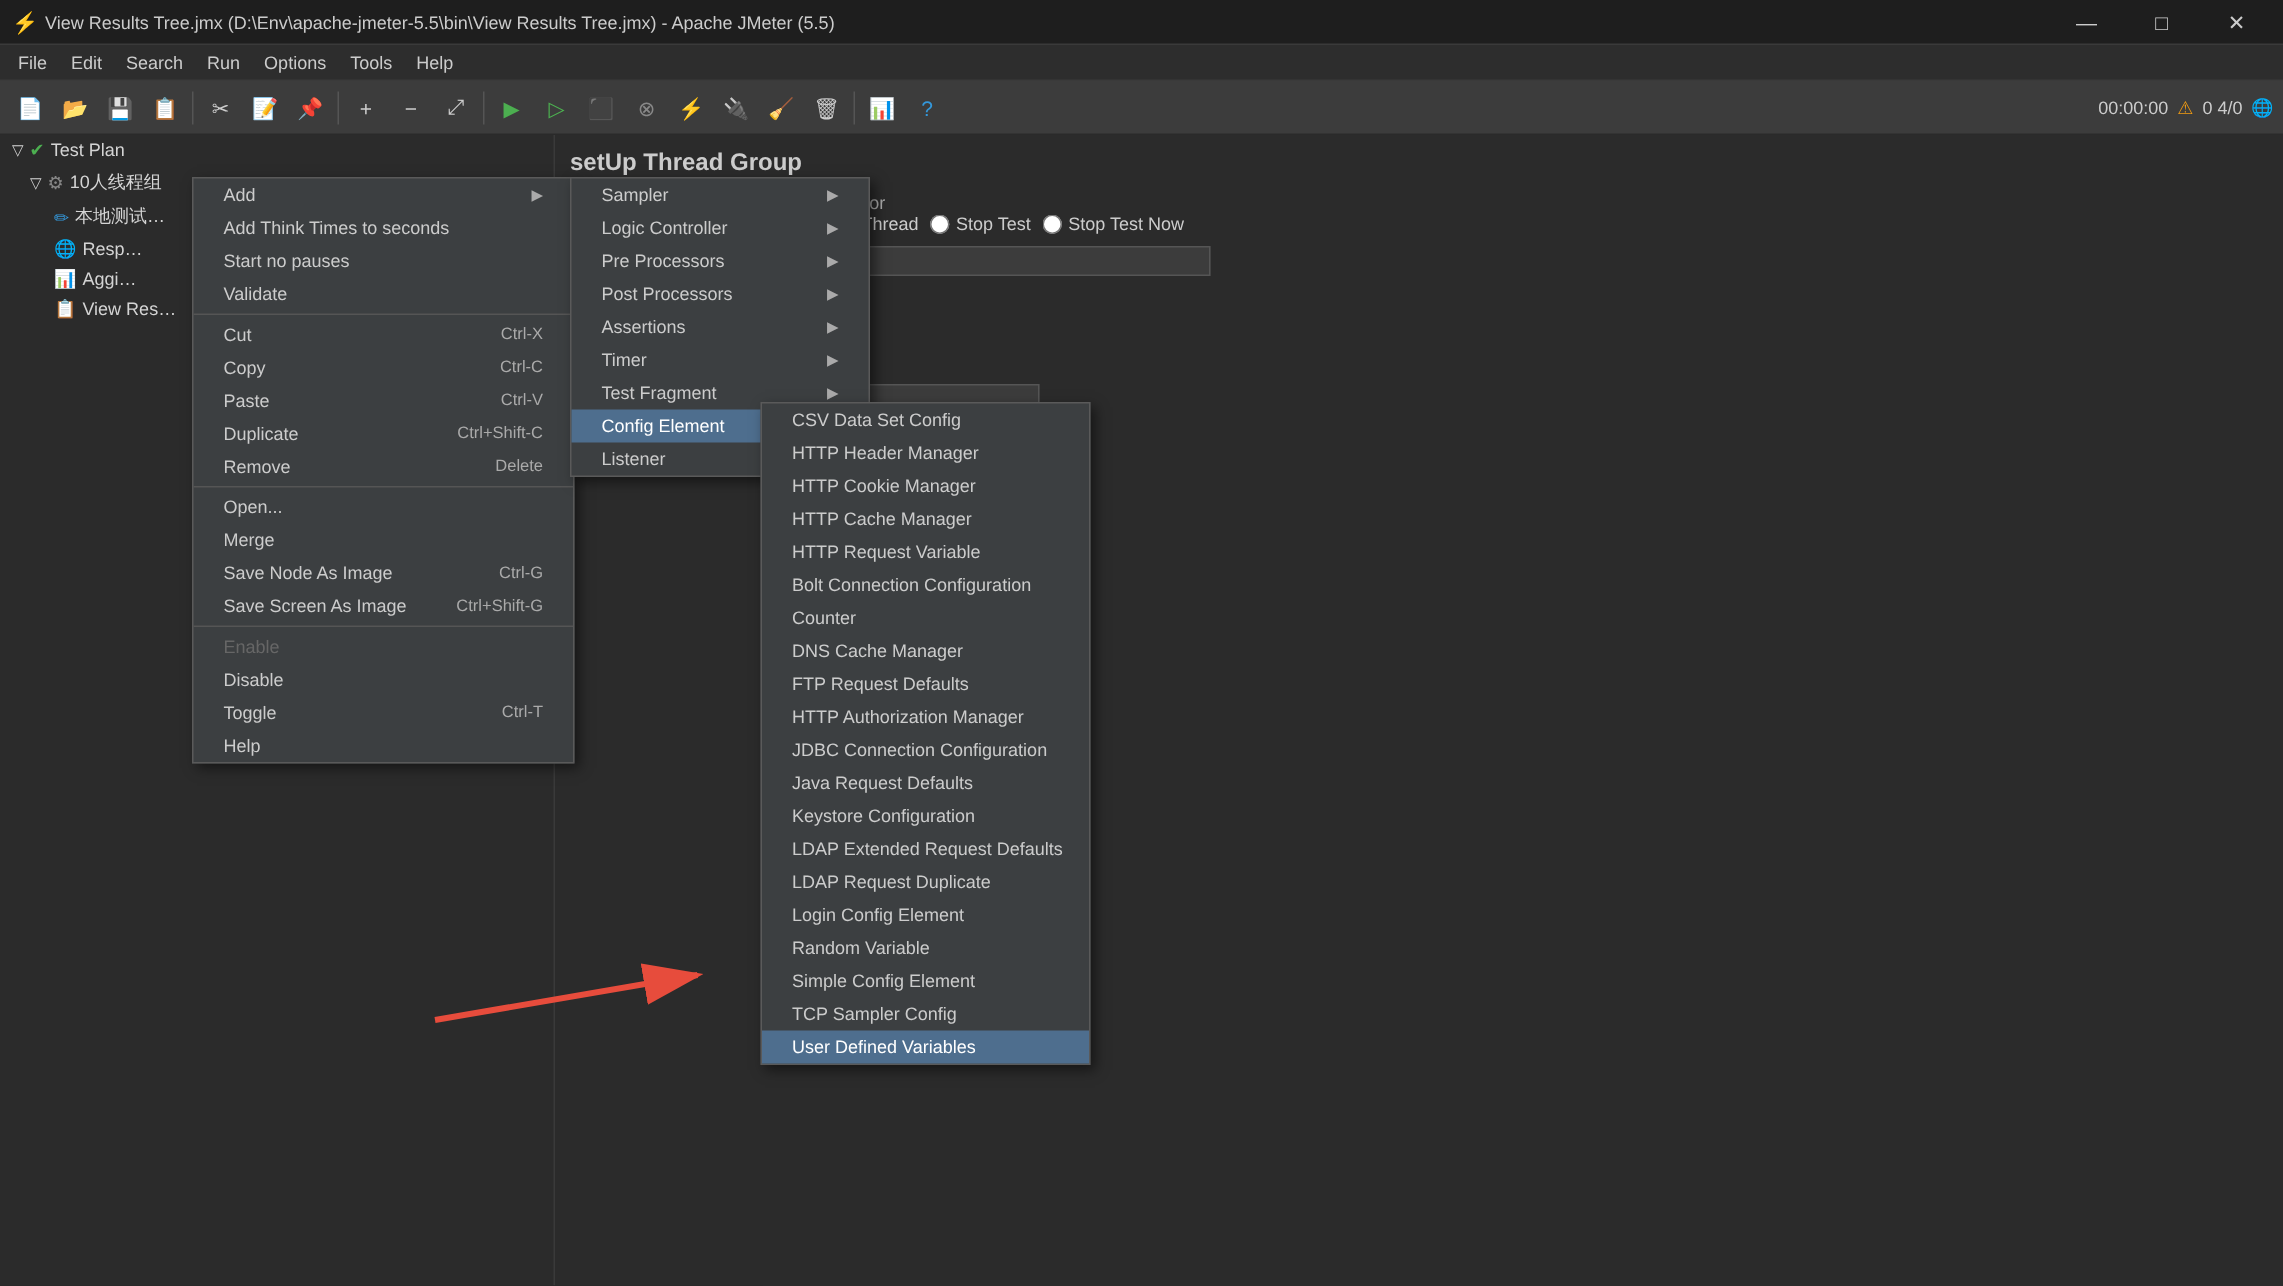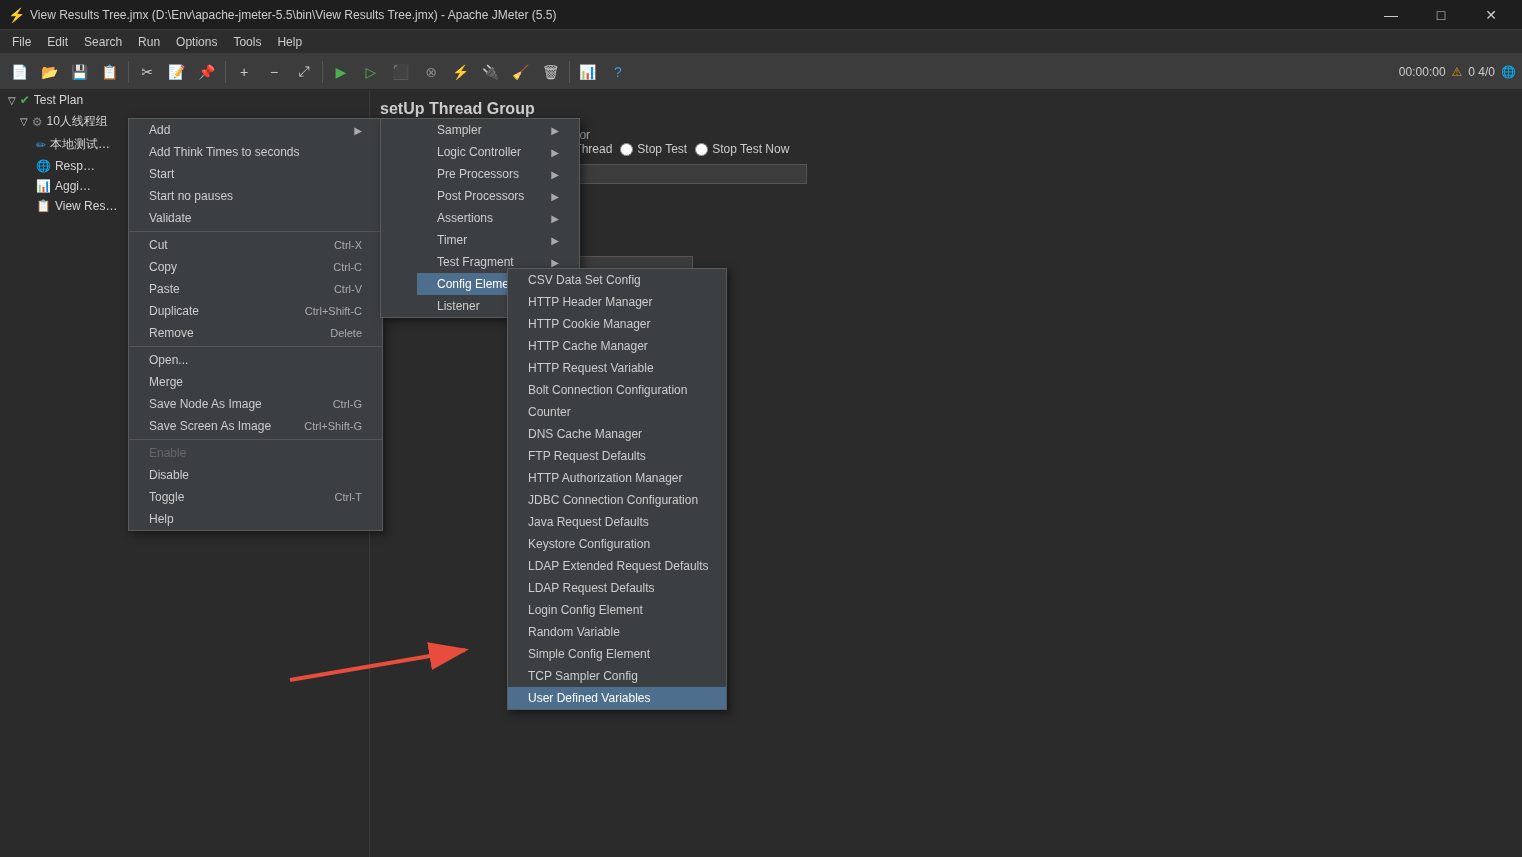--- a/index.html
+++ b/index.html
@@ -216,21 +216,20 @@
 
     
     .menu-l1 {
       left: 130px;
       top: 88px;
     }
     
     .menu-l2-add {
       left: 378px;
       top: 88px;
-      padding-left: 36px;
     }
     
     .menu-l3-config {
       left: 505px;
       top: 240px;
     }
 
     
     .arrow-indicator {
       position: absolute;
@@ -386,23 +385,20 @@
 
 <div class="context-menu menu-l1" style="top:118px; left:128px; width:255px;">
   <div class="context-menu-item">
     <span>Add</span>
     <span class="submenu-arrow">▶</span>
   </div>
   <div class="context-menu-item">
     <span>Add Think Times to seconds</span>
   </div>
   <div class="context-menu-item">
-    <span>Start</span>
-  </div>
-  <div class="context-menu-item">
     <span>Start no pauses</span>
   </div>
   <div class="context-menu-item">
     <span>Validate</span>
   </div>
   <div class="context-menu-separator"></div>
   <div class="context-menu-item">
     <span>Cut</span>
     <span class="shortcut">Ctrl-X</span>
   </div>
@@ -529,21 +525,21 @@
   <div class="context-menu-item">
     <span>Java Request Defaults</span>
   </div>
   <div class="context-menu-item">
     <span>Keystore Configuration</span>
   </div>
   <div class="context-menu-item">
     <span>LDAP Extended Request Defaults</span>
   </div>
   <div class="context-menu-item">
-    <span>LDAP Request Defaults</span>
+    <span>LDAP Request Duplicate</span>
   </div>
   <div class="context-menu-item">
     <span>Login Config Element</span>
   </div>
   <div class="context-menu-item">
     <span>Random Variable</span>
   </div>
   <div class="context-menu-item">
     <span>Simple Config Element</span>
   </div>

